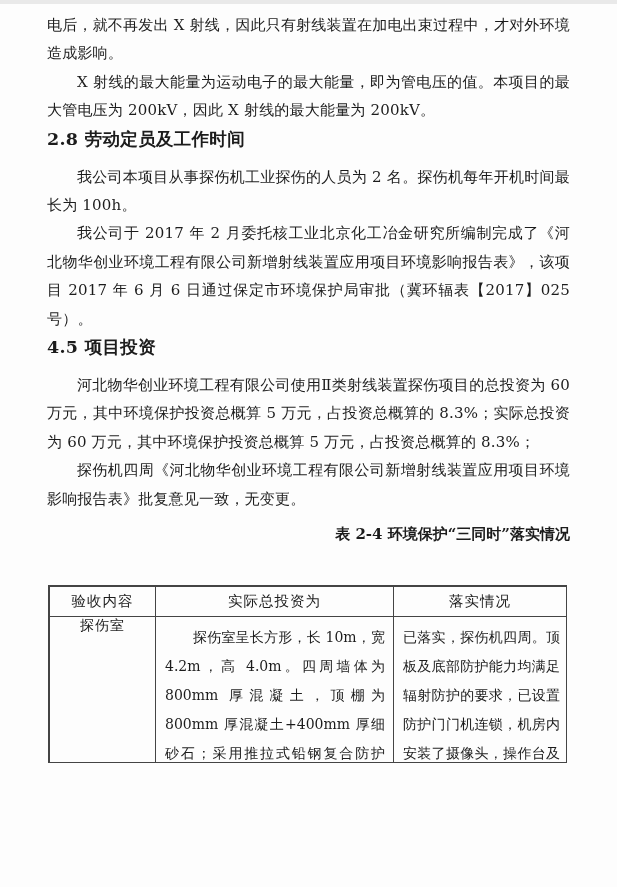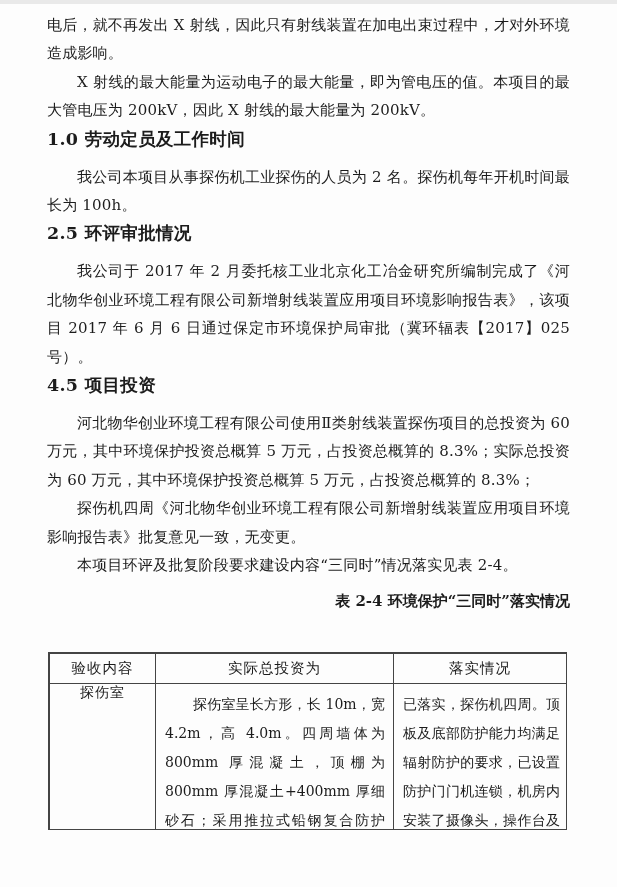--- a/index.html
+++ b/index.html
@@ -85,32 +85,30 @@
   }
 </style>
 </head>
 <body>
 
 <div class="page">
 
   <p class="body">电后，就不再发出 X 射线，因此只有射线装置在加电出束过程中，才对外环境造成影响。</p>
   <p class="body indent">X 射线的最大能量为运动电子的最大能量，即为管电压的值。本项目的最大管电压为 200kV，因此 X 射线的最大能量为 200kV。</p>
 
-  <h2 class="sec">1.0 劳动定员及工作时间</h2>
+  <h2 class="sec">2.8 劳动定员及工作时间</h2>
   <p class="body indent">我公司本项目从事探伤机工业探伤的人员为 2 名。探伤机每年开机时间最长为 100h。</p>
 
-  <h2 class="sec">2.5 环评审批情况</h2>
   <p class="body indent">我公司于 2017 年 2 月委托核工业北京化工冶金研究所编制完成了《河北物华创业环境工程有限公司新增射线装置应用项目环境影响报告表》，该项目 2017 年 6 月 6 日通过保定市环境保护局审批（冀环辐表【2017】025 号）。</p>
 
   <h2 class="sec">4.5 项目投资</h2>
   <p class="body indent">河北物华创业环境工程有限公司使用Ⅱ类射线装置探伤项目的总投资为 60 万元，其中环境保护投资总概算 5 万元，占投资总概算的 8.3%；实际总投资为 60 万元，其中环境保护投资总概算 5 万元，占投资总概算的 8.3%；</p>
 
   <p class="body indent">探伤机四周《河北物华创业环境工程有限公司新增射线装置应用项目环境影响报告表》批复意见一致，无变更。</p>
 
-  <p class="body indent">本项目环评及批复阶段要求建设内容“三同时”情况落实见表 2-4。</p>
 
   <div class="table-caption">表 2-4 环境保护“三同时”落实情况</div>
 
   <div class="table-wrap">
     <table class="t24">
       <colgroup>
         <col class="c1">
           <col class="c2">
           <col class="c3">
       </colgroup>

